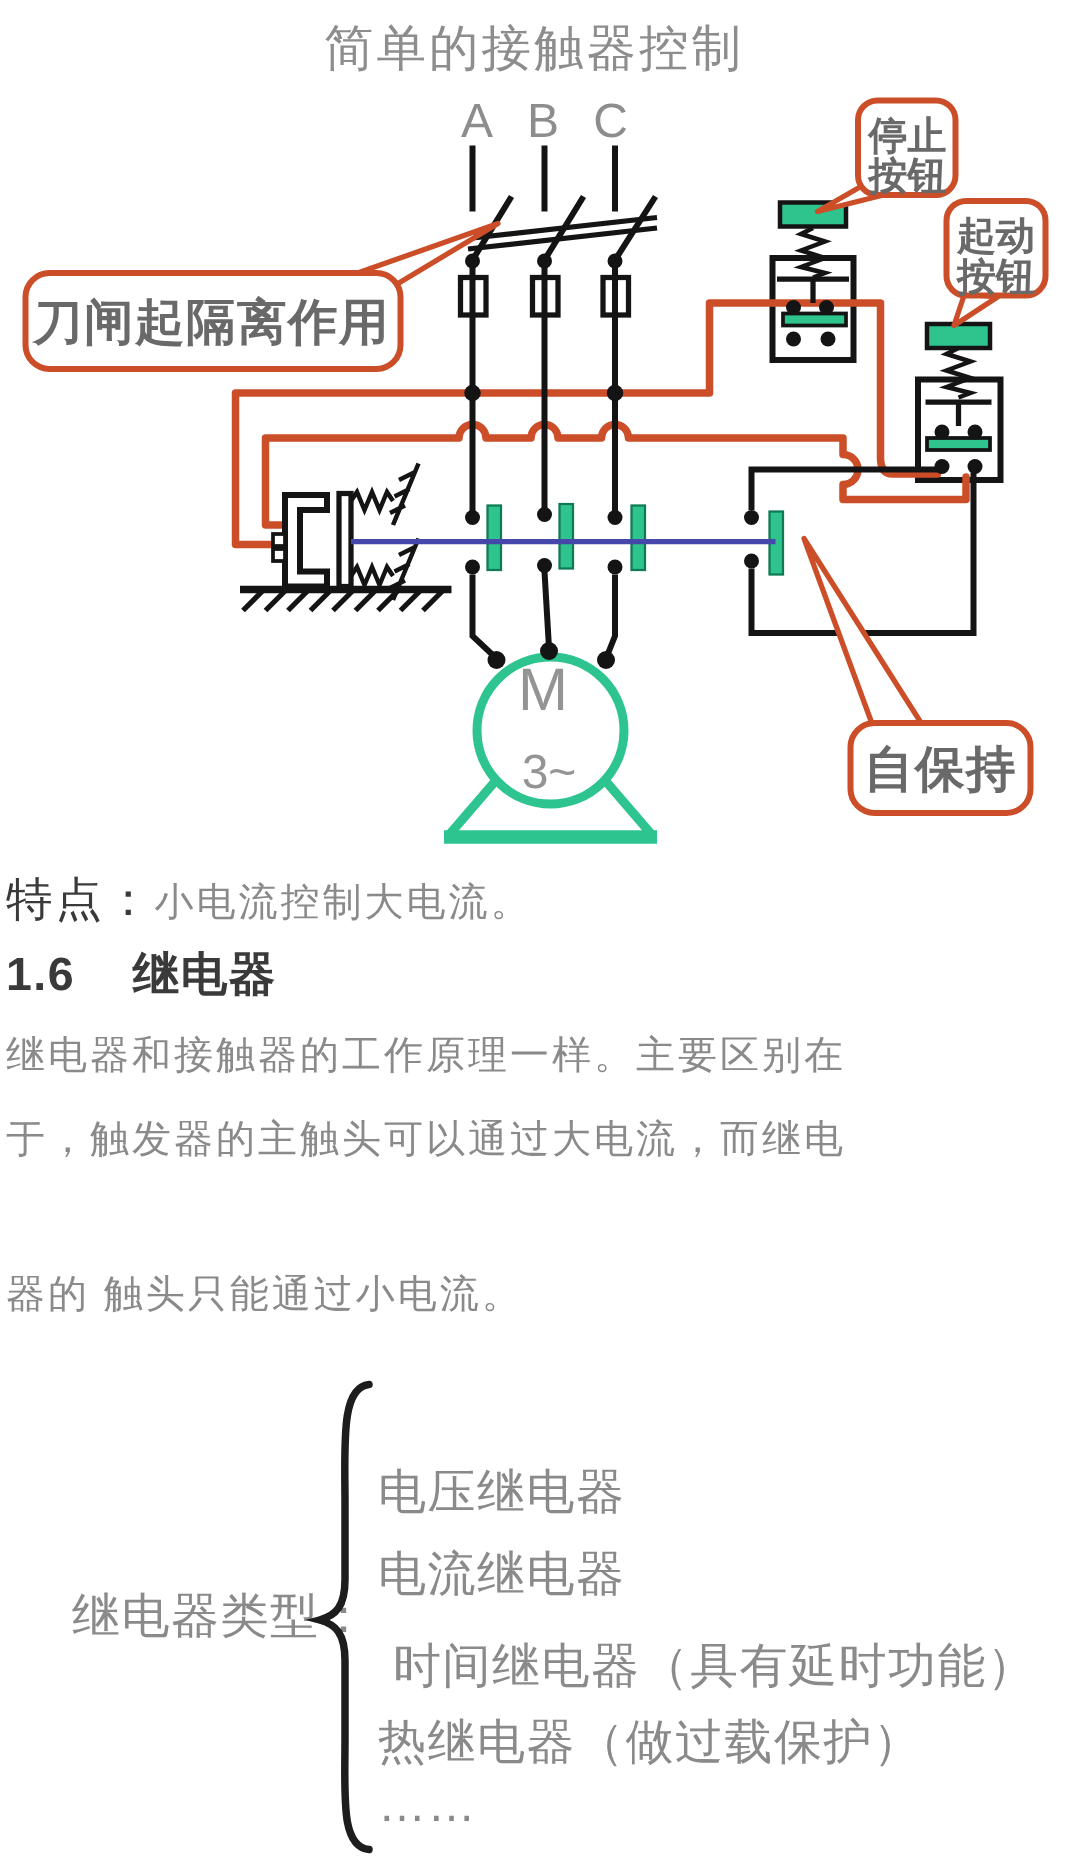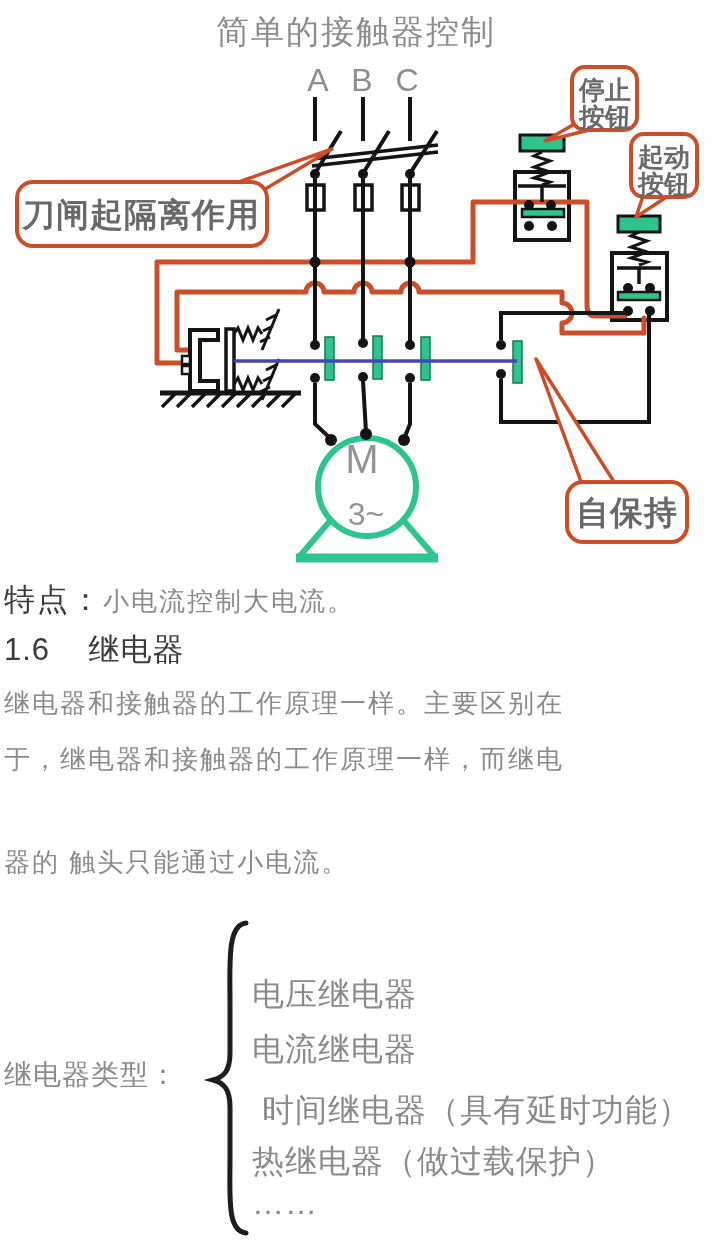--- a/index.html
+++ b/index.html
@@ -2,22 +2,22 @@
 <html><head>
 <meta charset="utf-8">
 <style>
   html,body{margin:0;padding:0;background:#ffffff;}
   .page{position:relative;width:720px;height:1240px;background:#ffffff;overflow:hidden;
         font-family:"Liberation Sans","DejaVu Sans",sans-serif;}
   .abs{position:absolute;}
   svg text{font-family:"Liberation Sans","DejaVu Sans",sans-serif;}
   .gray-line{color:#8a8a8a;font-size:26px;letter-spacing:2px;white-space:pre;}
   .feature-label{color:#3a3a3a;font-weight:normal;font-size:31px;letter-spacing:2px;}
-  .heading{color:#3a3a3a;font-weight:normal;font-size:31px;letter-spacing:1px;white-space:pre;}
-  .types-label{color:#8a8a8a;font-size:28px;letter-spacing:1px;}
+  .heading{color:#3a3a3a;font-weight:bold;font-size:31px;letter-spacing:1px;white-space:pre;}
+  .types-label{color:#8a8a8a;font-size:32px;letter-spacing:1px;margin-left:44px;}
   .relay-item{position:absolute;color:#8a8a8a;font-size:32px;letter-spacing:1px;white-space:pre;}
 </style>
 </head>
 <body>
 
 <div class="page">
 
   <svg class="abs" style="left:0;top:0" width="720" height="576" viewBox="0 0 720 576">
 
     <g>
@@ -150,21 +150,21 @@
     <text x="407" y="91" text-anchor="middle" font-size="32" fill="#8d8d8d">C</text>
   </svg>
 
   <div class="abs" style="left:4px;top:579px">
     <span class="feature-label">特点：</span><span class="gray-line">小电流控制大电流。</span>
   </div>
 
   <div class="abs heading" style="left:4px;top:629px">1.6    继电器</div>
 
   <div class="abs gray-line" style="left:4px;top:686px">继电器和接触器的工作原理一样。主要区别在</div>
-  <div class="abs gray-line" style="left:4px;top:742px">于，继电器和接触器的工作原理一样，而继电</div>
+  <div class="abs gray-line" style="left:4px;top:742px">于，触发器的主触头可以通过大电流，而继电</div>
   <div class="abs gray-line" style="left:4px;top:845px">器的 触头只能通过小电流。</div>
 
   <div class="abs types-label" style="left:4px;top:1056px">继电器类型：</div>
 
   <svg class="abs" style="left:200px;top:915px" width="60" height="330" viewBox="0 0 60 330">
     <path d="M46,8 C27,10 30,48 30,88 L30,138 C30,156 24,162 13,165 C24,168 30,174 30,192 L30,243 C30,283 27,316 46,318" fill="none" stroke="#1d1d1d" stroke-width="5" stroke-linecap="round"></path>
   </svg>
 
   <div class="relay-item" style="left:252px;top:973px">电压继电器</div>
   <div class="relay-item" style="left:252px;top:1028px">电流继电器</div>

